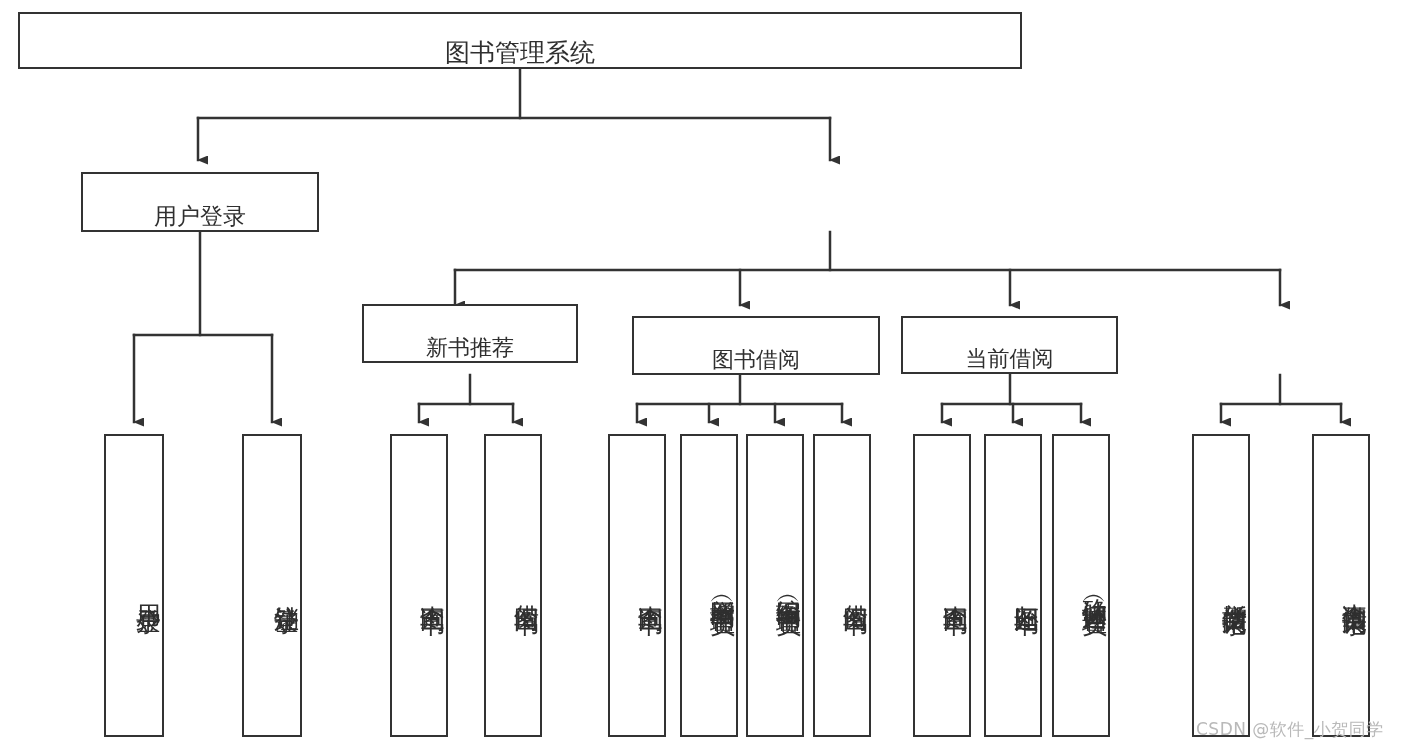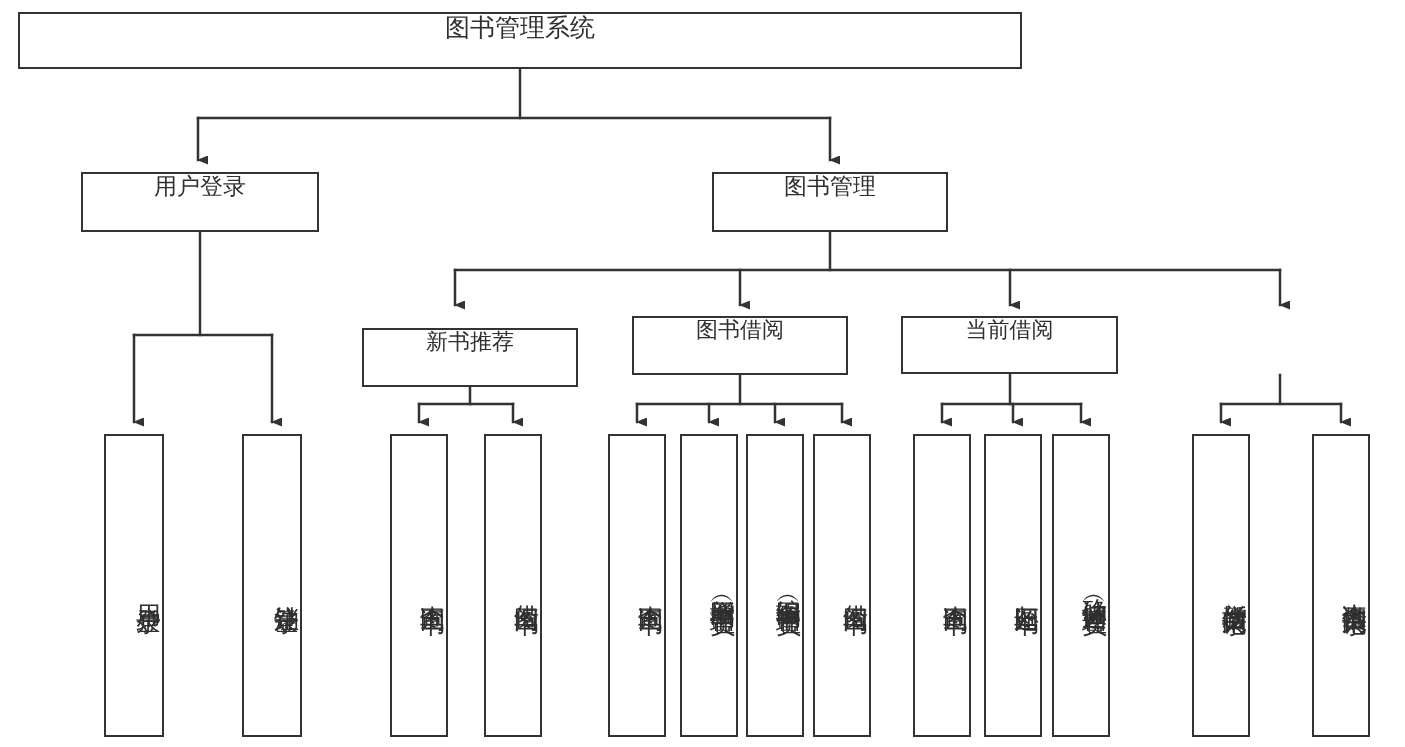--- a/index.html
+++ b/index.html
@@ -19,21 +19,21 @@
     left:0;top:0;
     width:1405px;height:747px;
     pointer-events:none;
   }
   .node{
     position:absolute;
     box-sizing:border-box;
     background:#ffffff;
     border:2.5px solid #333333;
     display:flex;
-    align-items:flex-start;
+    align-items:flex-end;
     justify-content:center;
     color:#2f2f2f;
     line-height:1.12;
   }
   .node.root{
     font-size:25px;
   }
   .node.lvl1{
     font-size:23px;
   }
@@ -126,28 +126,25 @@
     </g>
   </svg>
 
   <div class="node root" style="left: 18px; top: 12px; width: 1004px; height: 57px;">
     <span>图书管理系统</span>
   </div>
 
   <div class="node lvl1" style="left: 81px; top: 172px; width: 238px; height: 60px;">
     <span>用户登录</span>
   </div>
-  <div class="node lvl1" style="left: 712px; top: 172px; width: 236px; height: 60px;">
-    <span>图书管理</span>
-  </div>
 
-  <div class="node lvl2" style="left: 362px; top: 328px; width: 216px; height: 59px;">
+  <div class="node lvl2" style="left: 362px; top: 304px; width: 216px; height: 59px;">
     <span>新书推荐</span>
   </div>
-  <div class="node lvl2" style="left: 632px; top: 316px; width: 216px; height: 59px;">
+  <div class="node lvl2" style="left: 632px; top: 316px; width: 248px; height: 59px;">
     <span>图书借阅</span>
   </div>
   <div class="node lvl2" style="left: 901px; top: 316px; width: 217px; height: 58px;">
     <span>当前借阅</span>
   </div>
 
   <div class="node leaf" style="left: 104px; top: 434px; width: 60px; height: 303px;">
     <span class="leaf-label">用户登录</span>
   </div>
   <div class="node leaf" style="left: 242px; top: 434px; width: 60px; height: 303px;">
@@ -180,14 +177,15 @@
   <div class="node leaf tall-text" style="left: 1052px; top: 434px; width: 58px; height: 303px;">
     <span class="leaf-label">确认归还（管理员）</span>
   </div>
   <div class="node leaf" style="left: 1192px; top: 434px; width: 58px; height: 303px;">
     <span class="leaf-label">新增借阅记录</span>
   </div>
   <div class="node leaf" style="left: 1312px; top: 434px; width: 58px; height: 303px;">
     <span class="leaf-label">查询借阅记录</span>
   </div>
 
+  <div class="watermark" style="left: 1196px; top: 718px; color: rgb(185, 185, 185);">CSDN @软件_小贺同学</div>
 
 </div>
 
 </body></html>

